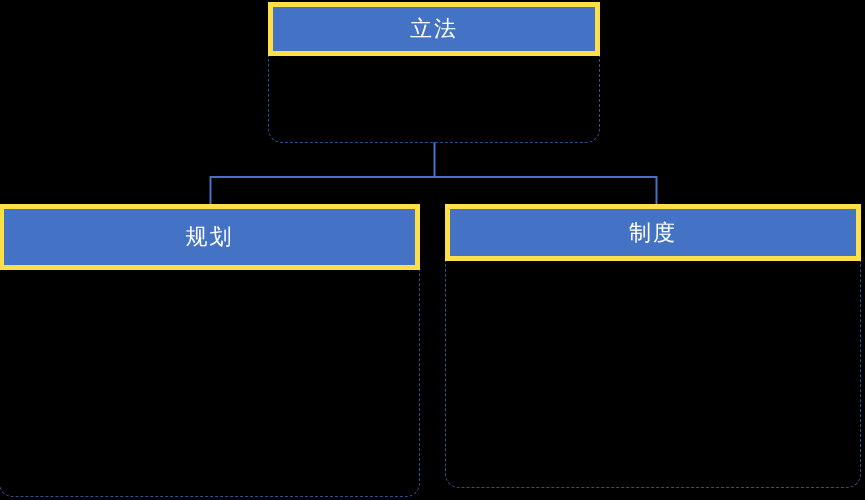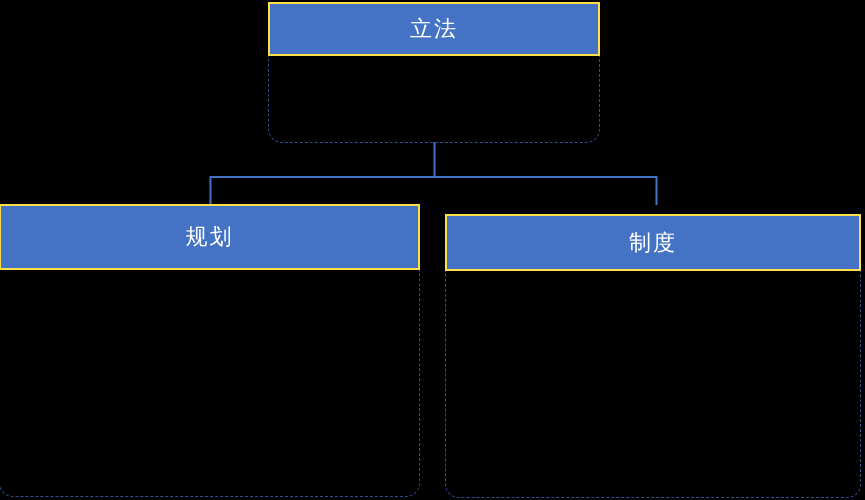--- a/index.html
+++ b/index.html
@@ -37,21 +37,21 @@
   
   .node {
     position: absolute;
     z-index: 2;
     box-sizing: border-box;
   }
 
   .node-header {
     box-sizing: border-box;
     background: #4472C4;
-    border: 2px solid #fde047;
+    border: 5px solid #fde047;
     color: #FFFFFF;
     display: flex;
     align-items: center;
     justify-content: center;
     font-size: 22px;
     letter-spacing: 2px;
     line-height: 1;
     width: 100%;
   }
 
@@ -80,21 +80,21 @@
     width: 421px;
   }
   #node-left .node-header { height: 66px; }
   #node-left .node-body   { height: 227px; }
 
   #node-right {
     left: 445px;
     top: 204px;
     width: 416px;
   }
-  #node-right .node-header { height: 57px; margin-top: 10px; }
+  #node-right .node-header { height: 57px; }
   #node-right .node-body   { height: 227px; }
 </style>
 </head>
 <body>
 
 <div id="canvas">
 
   <svg id="connectors" viewBox="0 0 865 500" width="865" height="500" xmlns="http://www.w3.org/2000/svg">
 
     <line x1="434.5" y1="142" x2="434.5" y2="177" stroke="#4472C4" stroke-width="2"></line>

